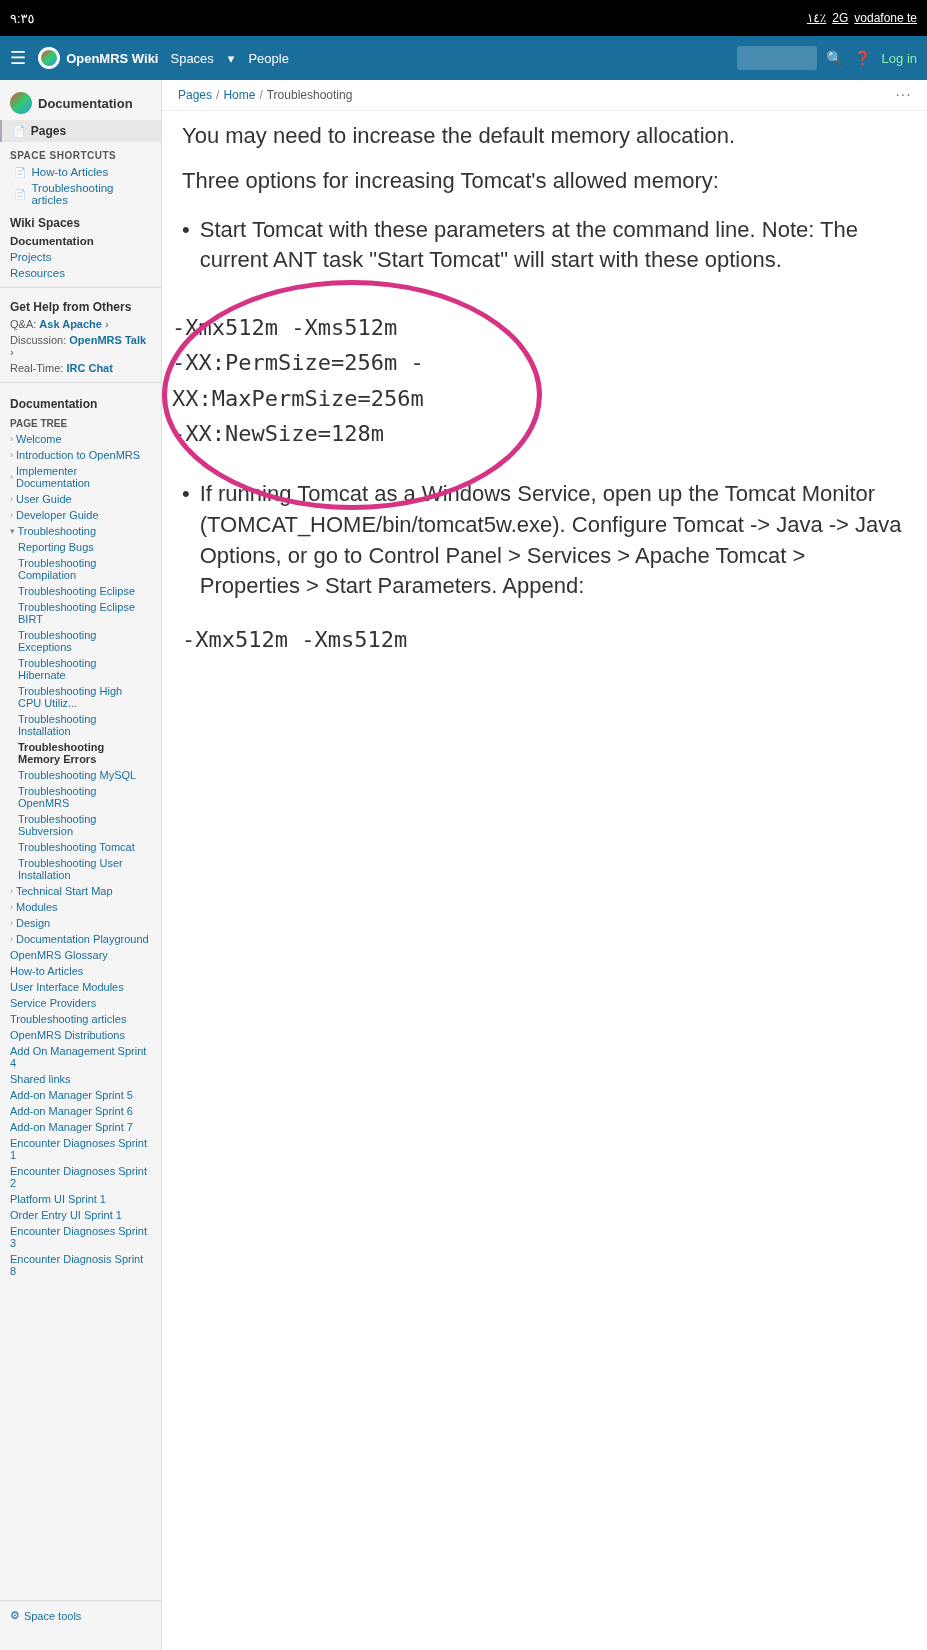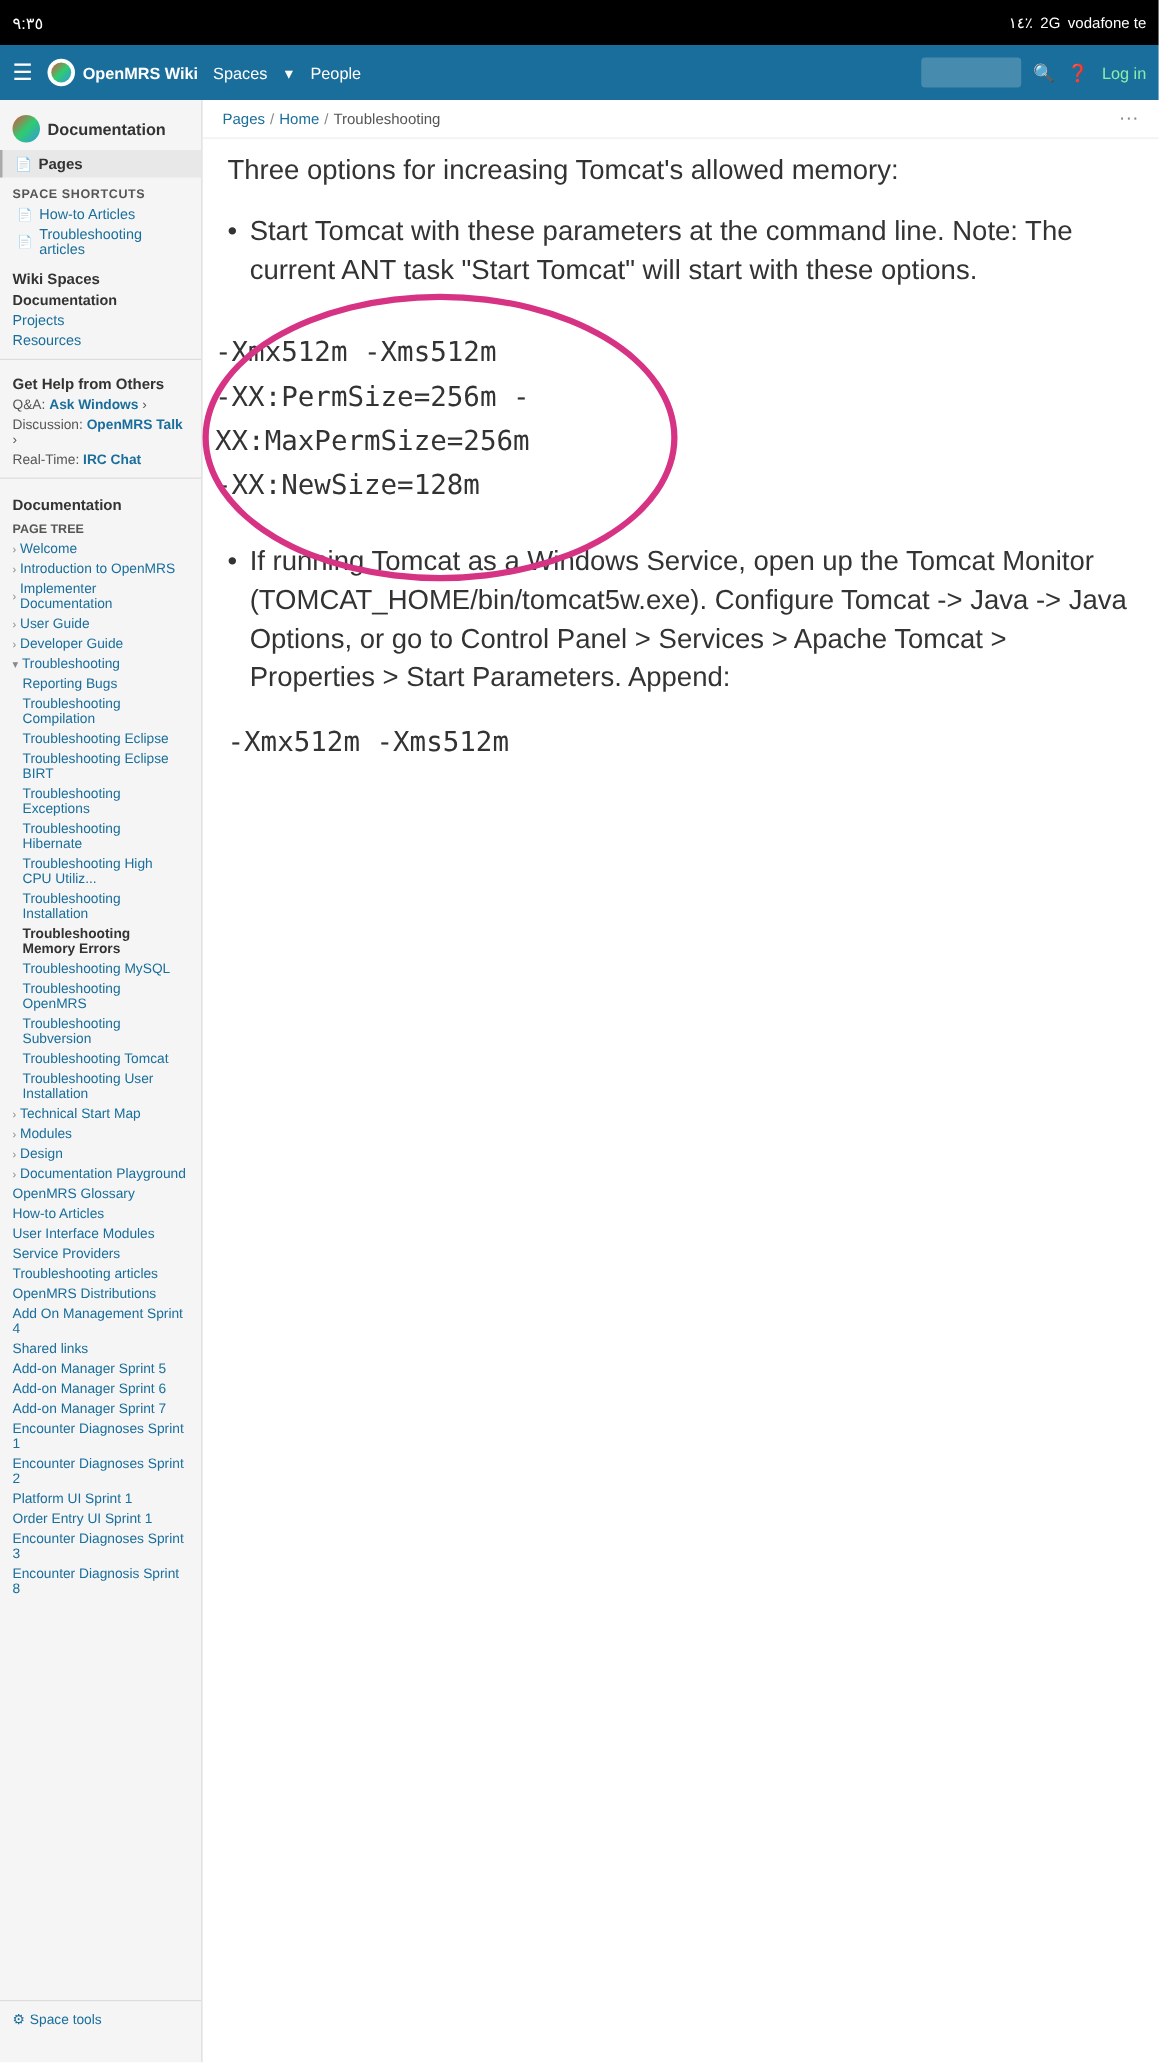--- a/index.html
+++ b/index.html
@@ -10,21 +10,21 @@
       background: #000;
       color: #fff;
       height: 36px;
       display: flex;
       align-items: center;
       justify-content: space-between;
       padding: 2px 10px;
       font-size: 13px;
     }
     .status-left { display: flex; align-items: center; gap: 4px; }
-    .status-right { display: flex; align-items: center; gap: 6px; font-size: 12px; }
+    .status-right { display: flex; align-items: center; gap: 6px; font-size: 12px; text-decoration: underline; }
 
     
     .nav-bar {
       background: #1a6e9b;
       height: 44px;
       display: flex;
       align-items: center;
       padding: 0 10px;
       gap: 12px;
       color: #fff;
@@ -178,21 +178,21 @@
     <div class="wiki-spaces-title">Wiki Spaces</div>
     <div class="wiki-space-item active">Documentation</div>
     <div class="wiki-space-item normal">Projects</div>
     <div class="wiki-space-item normal">Resources</div>
 
     <hr class="sidebar-divider">
 
     <div class="get-help-title">Get Help from Others</div>
     <div class="get-help-item">
       <span>Q&amp;A:</span>
-      <span class="get-help-link">Ask Windows</span> ›
+      <span class="get-help-link">Ask Apache</span> ›
     </div>
     <div class="get-help-item">
       <span>Discussion:</span>
       <span class="get-help-link">OpenMRS Talk</span> ›
     </div>
     <div class="get-help-item">
       <span>Real-Time:</span>
       <span class="get-help-link">IRC Chat</span>
     </div>
 
@@ -322,20 +322,21 @@
         <span class="sep">/</span>
         <span>Home</span>
         <span class="sep">/</span>
         <span class="current">Troubleshooting</span>
       </div>
       <span class="breadcrumb-more">···</span>
     </div>
 
     <div class="page-content">
 
+      <div class="intro-text">You may need to increase the default memory allocation.</div>
 
 
       <div class="solutions-intro">Three options for increasing Tomcat's allowed memory:</div>
 
       <div class="bullet-section">
         <span class="bullet-dot">•</span>
         <div class="bullet-content">Start Tomcat with these parameters at the command line. Note: The current ANT task "Start Tomcat" will start with these options.</div>
       </div>
 
       <div class="circle-container">

